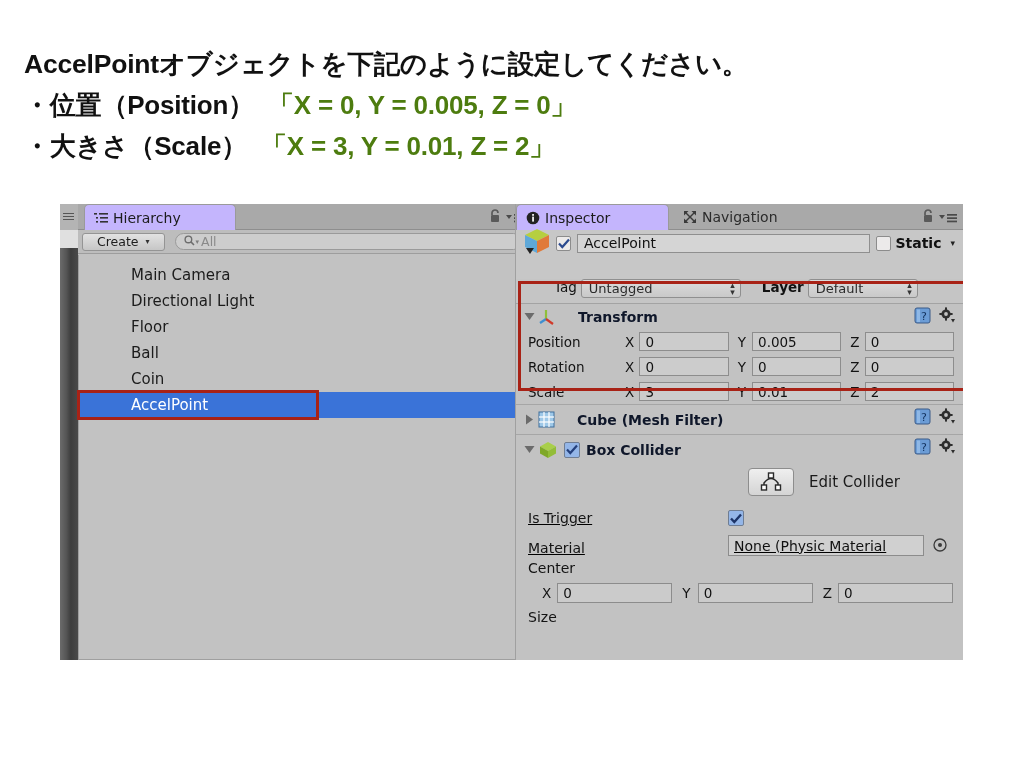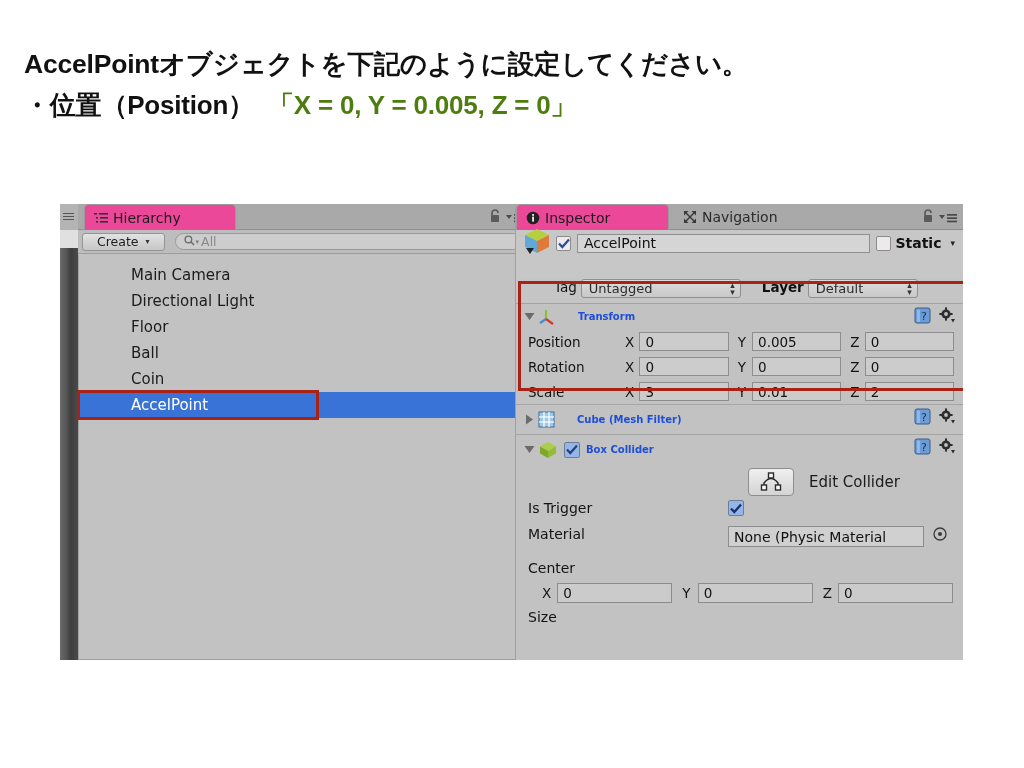--- a/index.html
+++ b/index.html
@@ -75,21 +75,21 @@
   }
   .tab {
     position: absolute; top: 0; height: 26px;
     display: flex; align-items: center;
     padding: 0 12px 0 9px;
     font-size: 14px;
     color: #1c1c1c;
     white-space: nowrap;
   }
   .tab.active {
-    background: #ec4899;
+    background: #c4b5fd;
     border-top-left-radius: 5px;
     border-top-right-radius: 5px;
     border: 1px solid #9a9a9a;
     border-bottom: none;
   }
   .tab.inactive { color: #2b2b2b; }
   .tab-ico { margin-right: 5px; display:flex; align-items:center; }
 
   .panel-lockrow {
     position: absolute; right: 6px; top: 4px;
@@ -254,21 +254,21 @@
     display: flex; align-items: center;
     background: #c2c2c2;
     position: relative;
   }
   .foldout {
     width: 13px; margin: 0 2px 0 7px;
     display: flex; align-items: center; justify-content: center;
   }
   .comp-ico { margin-right: 6px; display: flex; align-items: center; }
   .comp-title {
-    font-size: 10px; font-weight: bold; color: #1d4ed8;
+    font-size: 14px; font-weight: bold; color: #0f172a;
   }
   .comp-tools {
     position: absolute; right: 7px; top: 3px;
     display: flex; align-items: center; gap: 7px;
   }
 
   .prop-row {
     height: 25px;
     display: flex; align-items: center;
     padding-left: 12px;
@@ -294,21 +294,21 @@
   .ec-btn {
     width: 46px; height: 28px;
     background: linear-gradient(#efefef,#d4d4d4);
     border: 1px solid #8d8d8d;
     border-radius: 4px;
     margin-left: 220px;
     display: flex; align-items: center; justify-content: center;
   }
   .ec-lbl { font-size: 15px; color: #1a1a1a; margin-left: 15px; }
 
-  .bc-row { height: 26px; display: flex; align-items: flex-start; padding-left: 12px; }
+  .bc-row { height: 26px; display: flex; align-items: flex-end; padding-left: 12px; text-decoration: underline; }
   .bc-label { font-size: 14px; color: #131313; width: 200px; }
   .bc-check {
     width: 16px; height: 16px;
     background: #94b6e8;
     border: 1px solid #6f7d92;
     border-radius: 2px;
     display: flex; align-items: center; justify-content: center;
   }
   .mat-field {
     width: 196px; height: 21px;
@@ -333,20 +333,23 @@
   }
   .size-lbl { font-size: 14px; color: #131313; padding-left: 12px; height: 22px; line-height: 22px; }
 </style>
 </head>
 <body>
 
 <div id="instructions">
   <div class="instr-line l1">AccelPointオブジェクトを下記のように設定してください。</div>
   <div class="instr-line l2">
     <span class="bullet"><span>・位置（Position）</span></span><span>&nbsp;&nbsp;</span><span class="red">「X = 0, Y = 0.005, Z = 0」</span>
+  </div>
+  <div class="instr-line l3">
+    <span class="bullet"><span>・大きさ（Scale）</span></span><span>&nbsp;&nbsp;</span><span class="red">「X = 3, Y = 0.01, Z = 2」</span>
   </div>
 </div>
 
 <div id="unity-window">
 
   <div class="left-sliver">
     <div class="lsl-top">
       <div class="lsl-hamburger">
           <i></i>
           <i></i>

